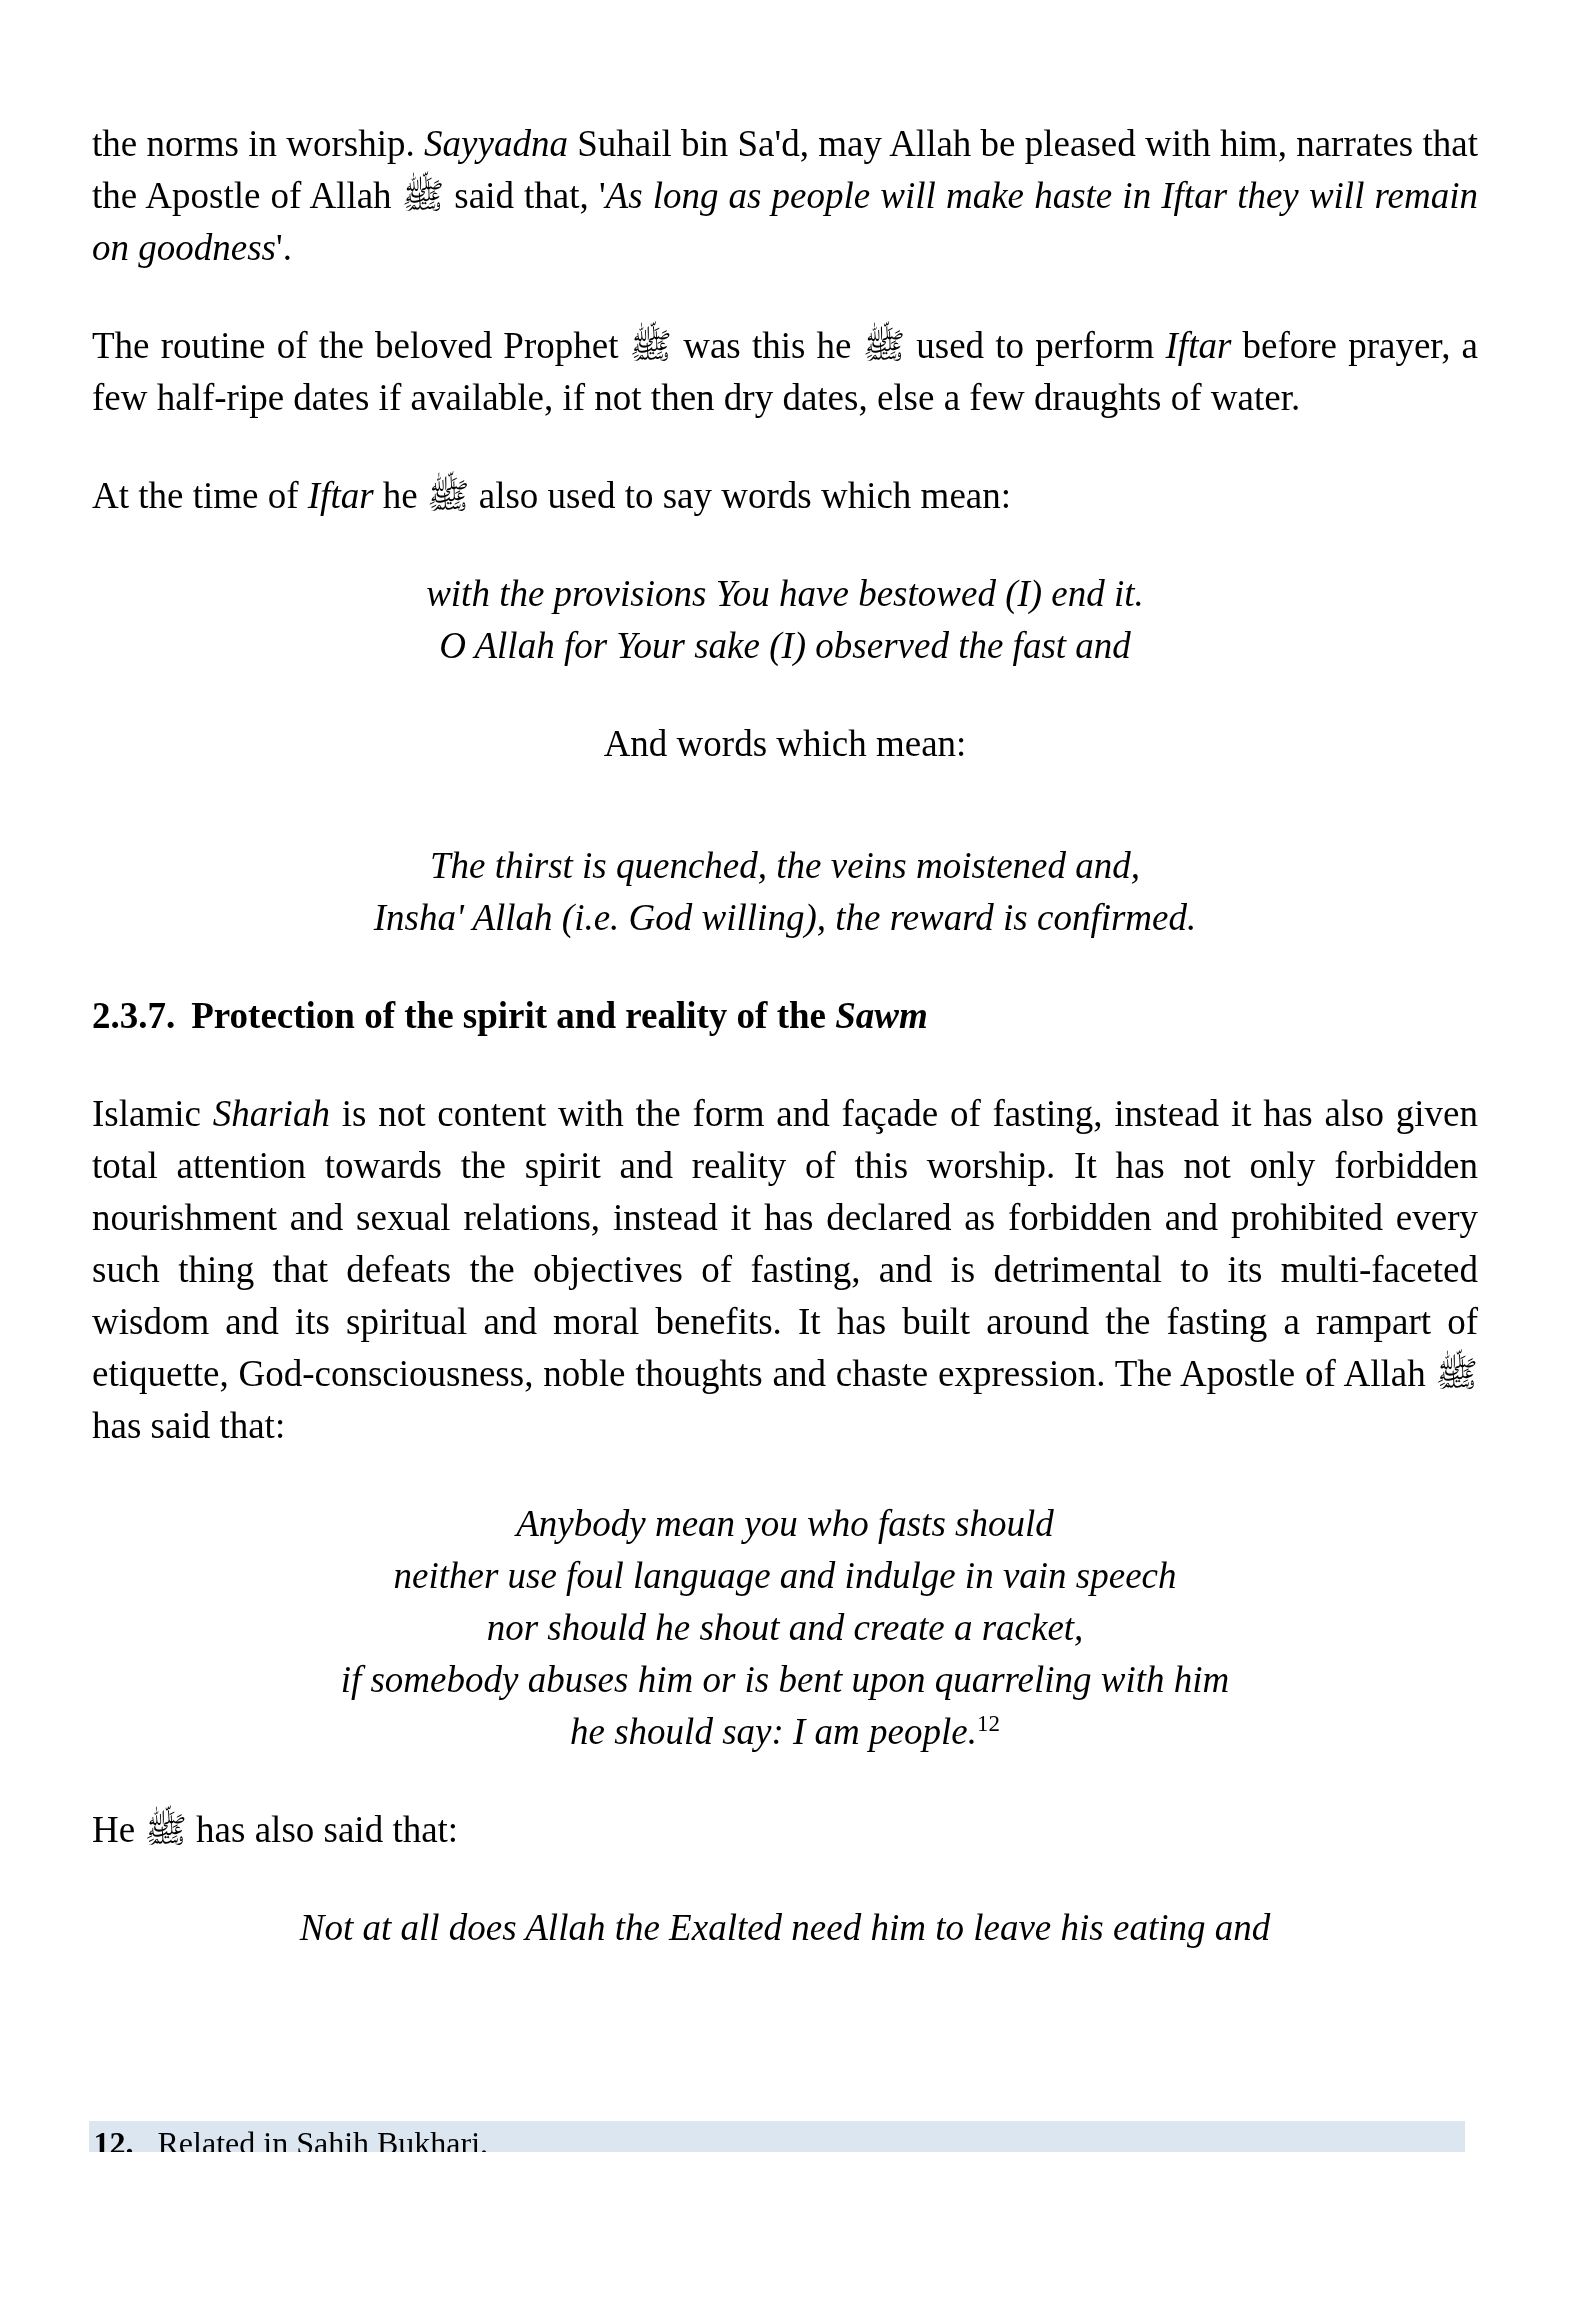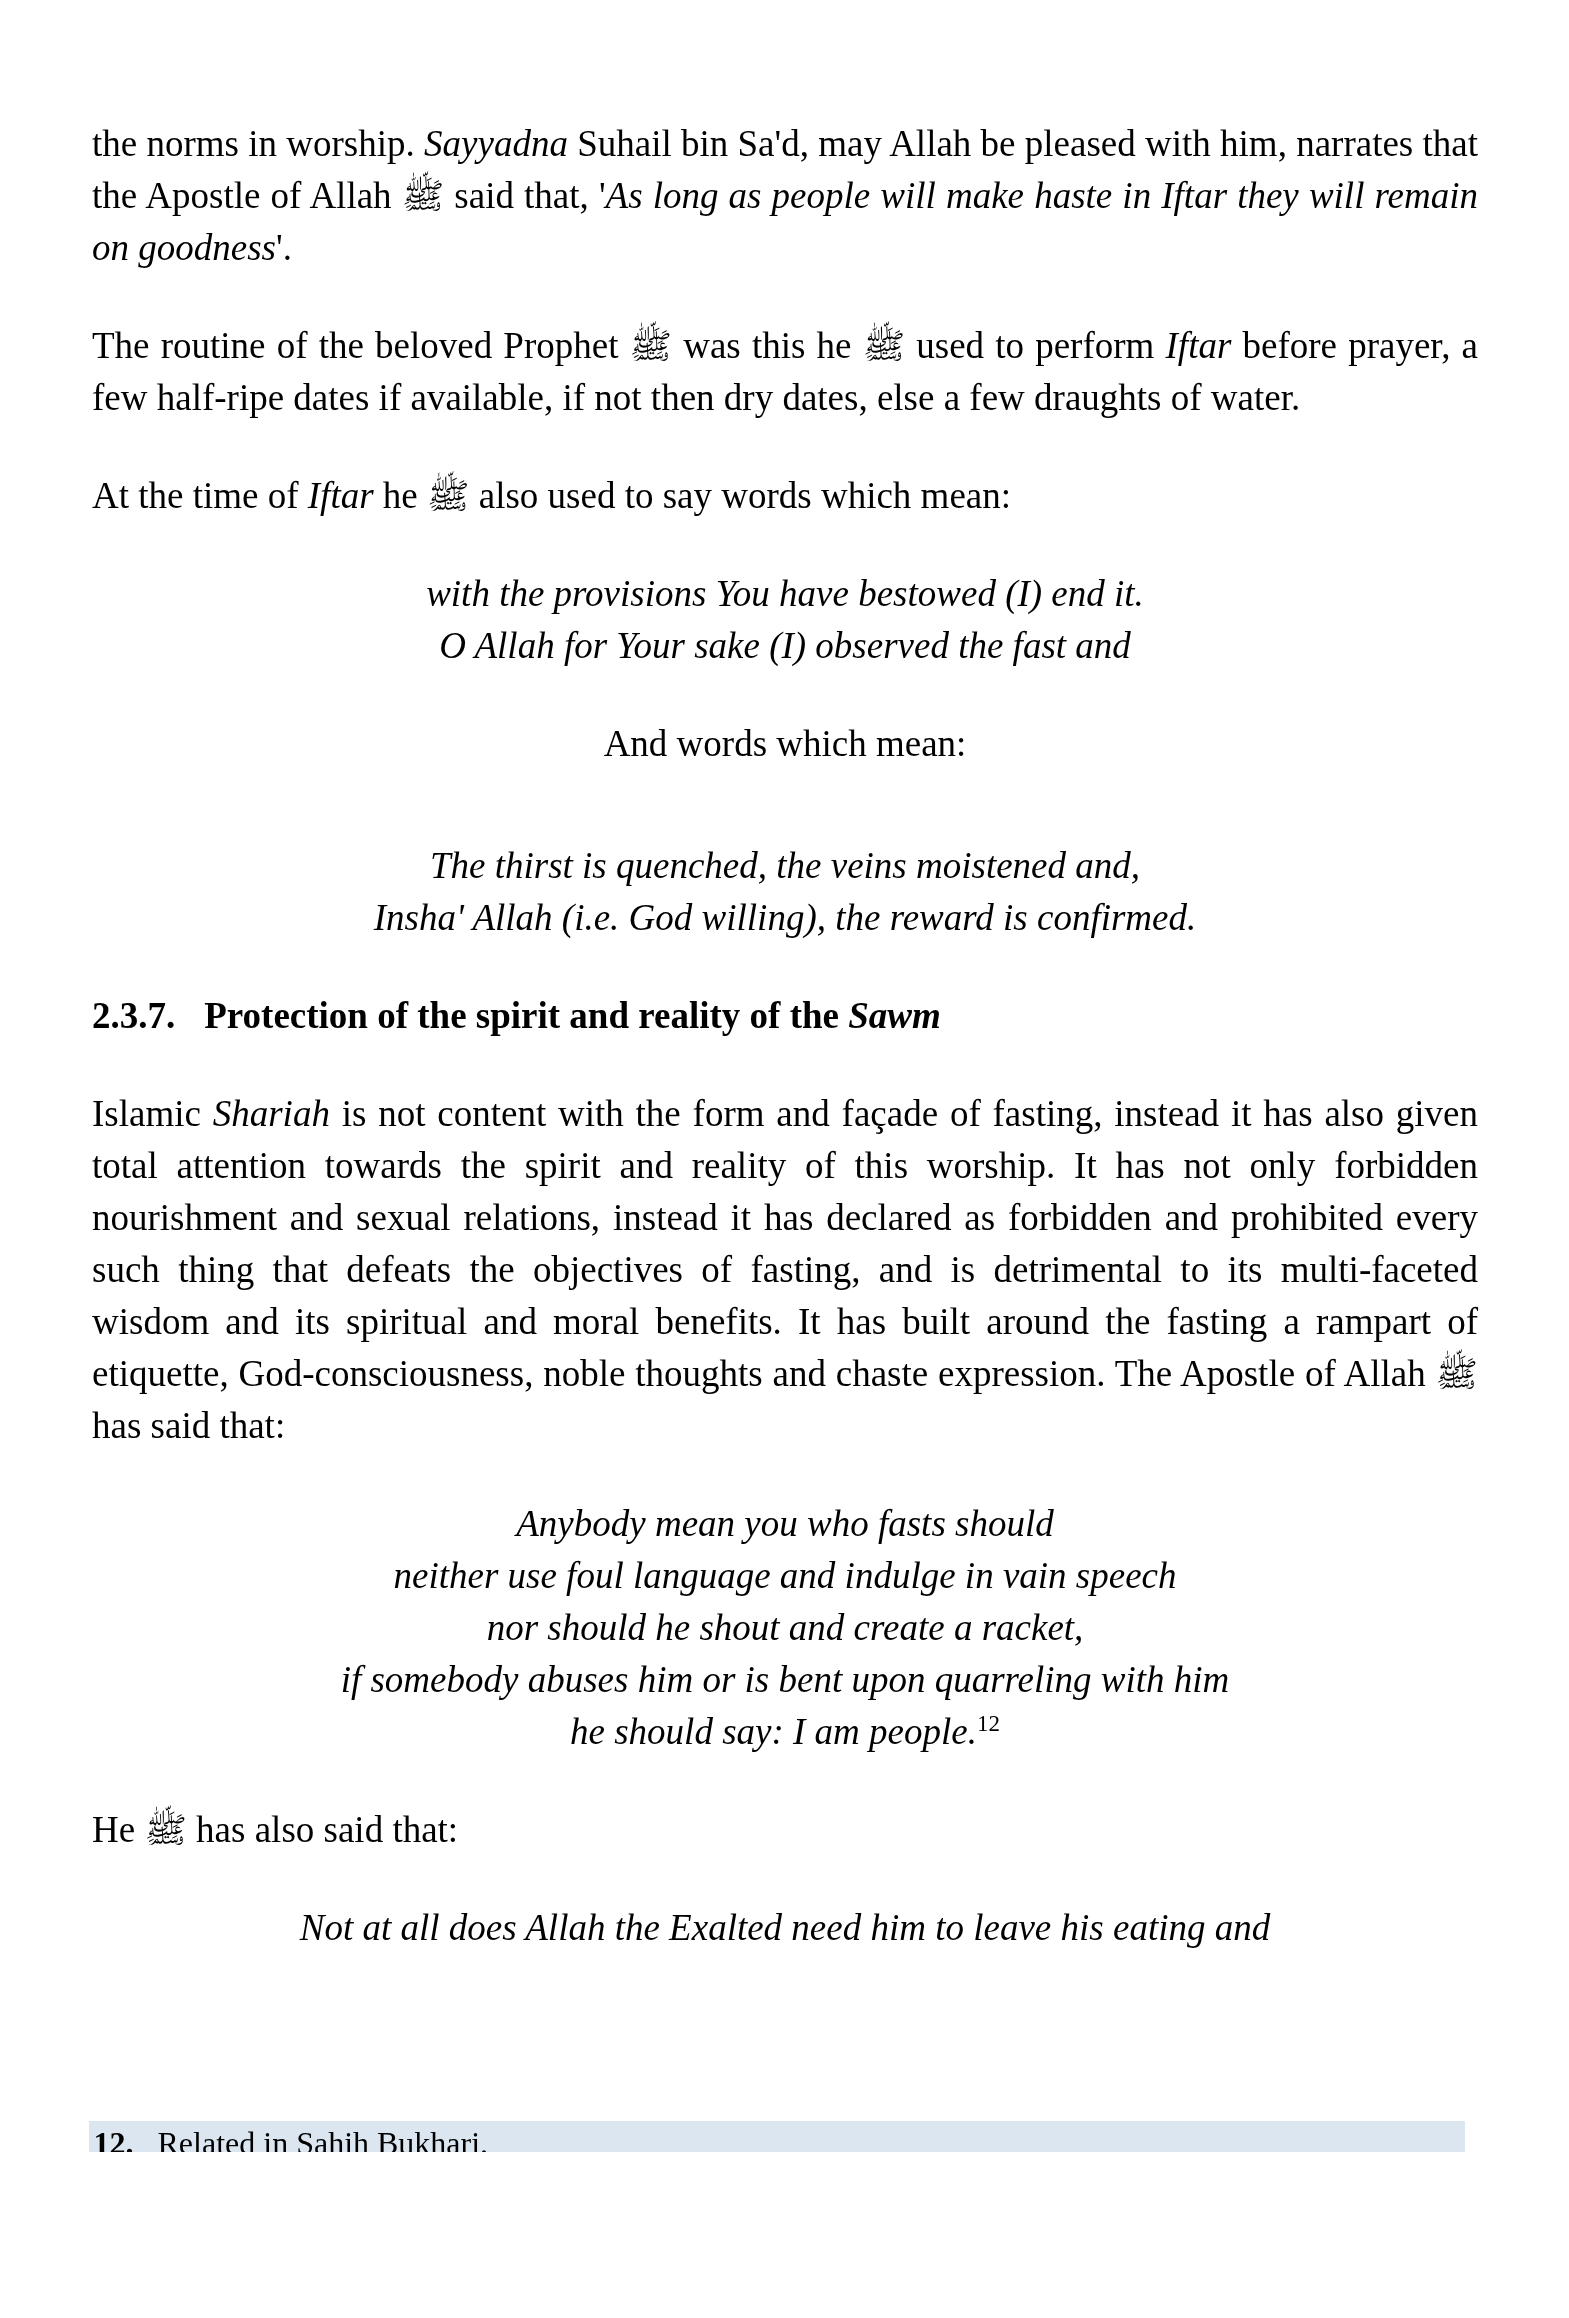--- a/index.html
+++ b/index.html
@@ -37,21 +37,21 @@
     text-align: center;
     font-style: normal;
     margin: 0 0 70px 0;
   }
   .heading {
     font-size: 37px;
     line-height: 52px;
     font-weight: bold;
     margin: 0 0 46px 0;
   }
-  .heading .heading-number { margin-right: 29px; }
+  .heading .heading-number { margin-right: 16px; }
   .heading .bold-italic { font-style: italic; }
   .it { font-style: italic; }
   .honorific {
     font-family: "DejaVu Sans", sans-serif;
     font-size: 0.95em;
   }
   sup.footnote-ref {
     font-style: normal;
     font-size: 23px;
     line-height: 0;

